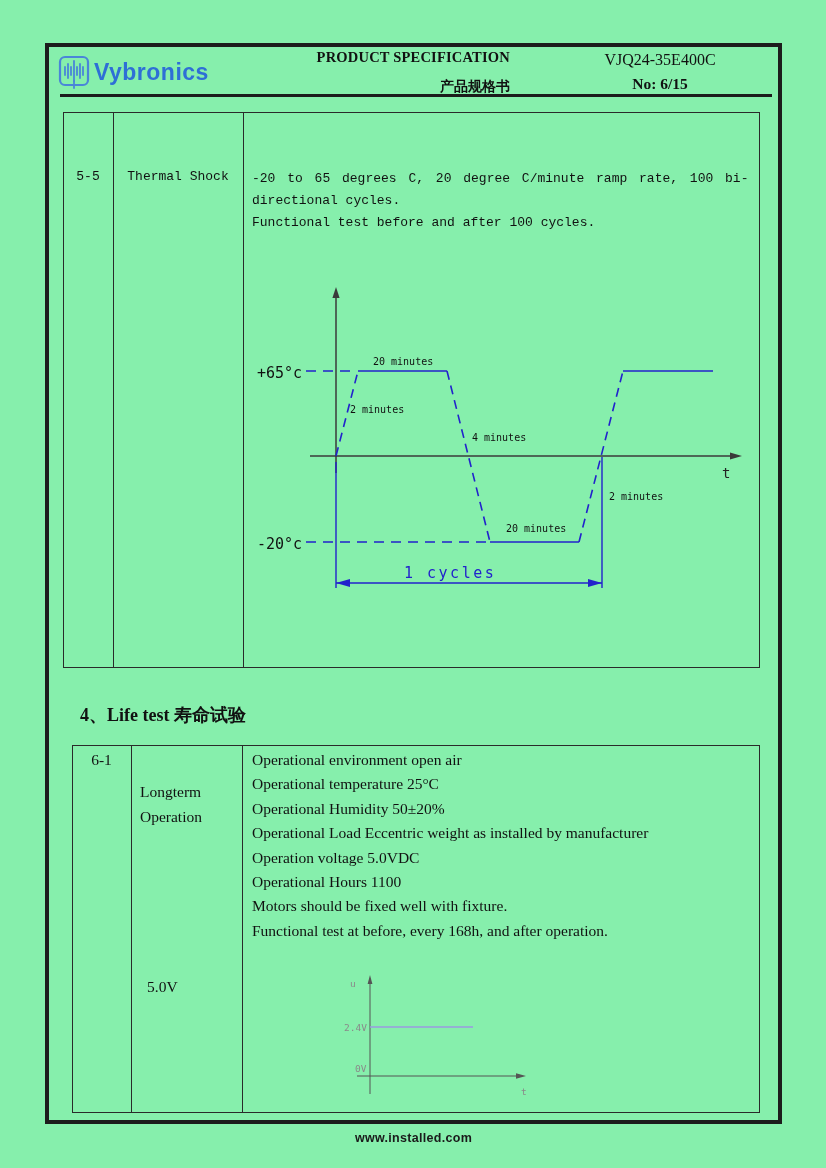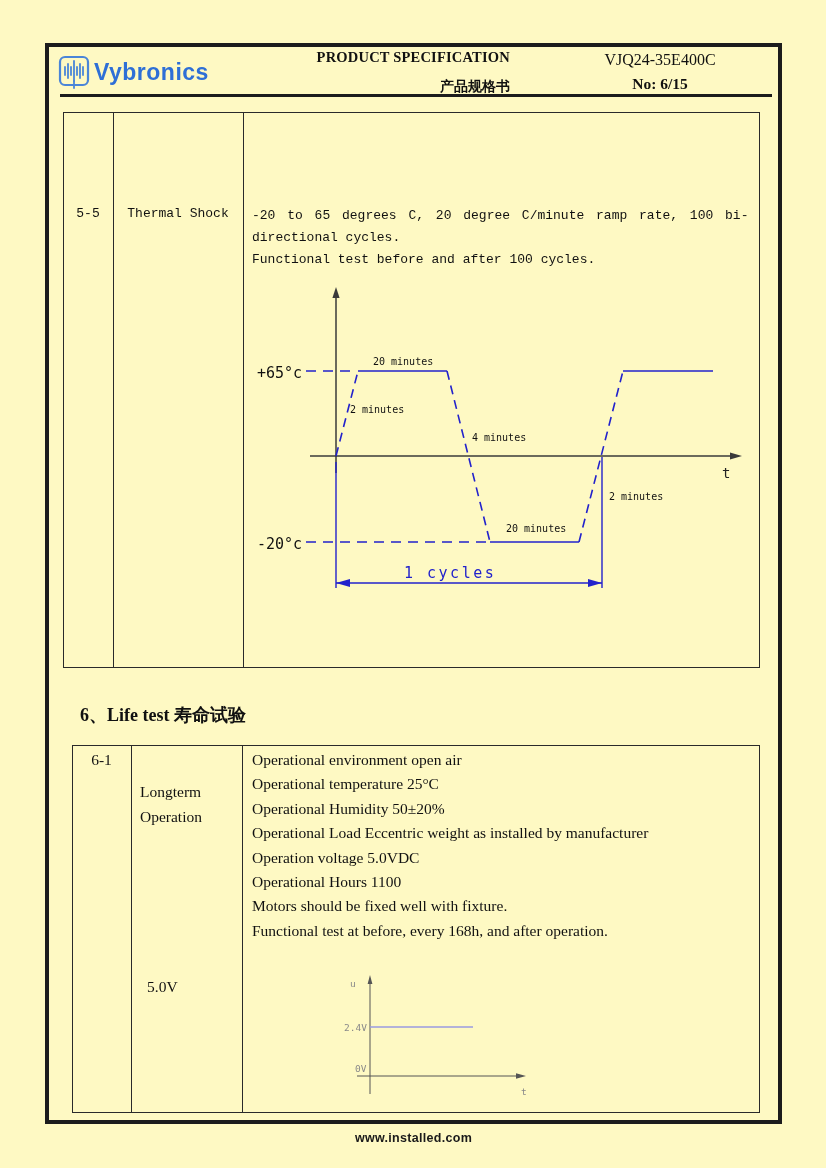--- a/index.html
+++ b/index.html
@@ -1,36 +1,36 @@
 <!DOCTYPE html>
 <html><head>
 <meta charset="utf-8">
 <style>
   html,body{margin:0;padding:0;background:#ffffff;}
-  .page{position:relative;width:826px;height:1168px;background:#fef9c3;
+  .page{position:relative;width:826px;height:1168px;background:#86efac;
         font-family:"Liberation Serif",serif;color:#111;overflow:hidden;}
   .abs{position:absolute;}
 
   
   .frame{left:45px;top:43px;width:729px;height:1073px;border:4px solid #1c1c1c;}
   .header-rule{left:60px;top:94px;width:712px;height:3px;background:#1c1c1c;}
   .brand-text{left:94px;top:59px;font-family:"Liberation Sans",sans-serif;
               font-weight:bold;font-size:23px;color:#2e6fd6;letter-spacing:.5px;}
   .hdr-center{left:260px;top:49px;width:250px;text-align:right;}
   .hdr-title{font-weight:bold;font-size:14.5px;letter-spacing:.2px;}
   .hdr-title-cn{font-weight:bold;font-size:14px;margin-top:12px;}
   .hdr-right{left:560px;top:51px;width:200px;text-align:center;}
   .hdr-part{font-size:16px;}
   .hdr-no{font-weight:bold;font-size:15.5px;margin-top:6px;}
 
   
   .tframe{border:1px solid #2a2a2a;box-sizing:border-box;}
   .t1{left:63px;top:112px;width:697px;height:556px;}
   .vline{width:1px;background:#2a2a2a;}
-  .mono{font-family:"Liberation Mono","DejaVu Sans Mono",monospace;font-size:13px;margin-top:37px;}
+  .mono{font-family:"Liberation Mono","DejaVu Sans Mono",monospace;font-size:13px;}
   .t1-id{left:63px;top:169px;width:50px;text-align:center;}
   .t1-name{left:113px;top:169px;width:130px;text-align:center;}
   .t1-desc{left:252px;top:168px;width:506px;line-height:22px;}
   .wspace{word-spacing:4px;}
 
   .heading{left:80px;top:703px;font-weight:bold;font-size:18px;}
 
   .t2{left:72px;top:745px;width:688px;height:368px;}
   .serif15{font-size:15.5px;}
   .t2-id{left:72px;top:751px;width:59px;text-align:center;}
@@ -121,21 +121,21 @@
     <g stroke="#2222cc" stroke-width="1.4">
       <line x1="336" y1="462" x2="336" y2="588"></line>
       <line x1="602" y1="457" x2="602" y2="588"></line>
       <line x1="336" y1="583" x2="602" y2="583"></line>
     </g>
     <polygon points="336,583 350,579 350,587" fill="#2222cc"></polygon>
     <polygon points="602,583 588,579 588,587" fill="#2222cc"></polygon>
     <text x="404" y="578" font-size="15" fill="#2222cc" letter-spacing="2.5">1 cycles</text>
   </svg>
 
-  <div class="abs heading">6、Life test 寿命试验</div>
+  <div class="abs heading">4、Life test 寿命试验</div>
 
   <div class="abs tframe t2"></div>
   <div class="abs vline" style="left:131px;top:745px;height:368px;"></div>
   <div class="abs vline" style="left:242px;top:745px;height:368px;"></div>
   <div class="abs serif15 t2-id">6-1</div>
   <div class="abs serif15 t2-name">
     <div>Longterm</div>
     <div>Operation</div>
   </div>
   <div class="abs serif15 t2-volt">5.0V</div>

